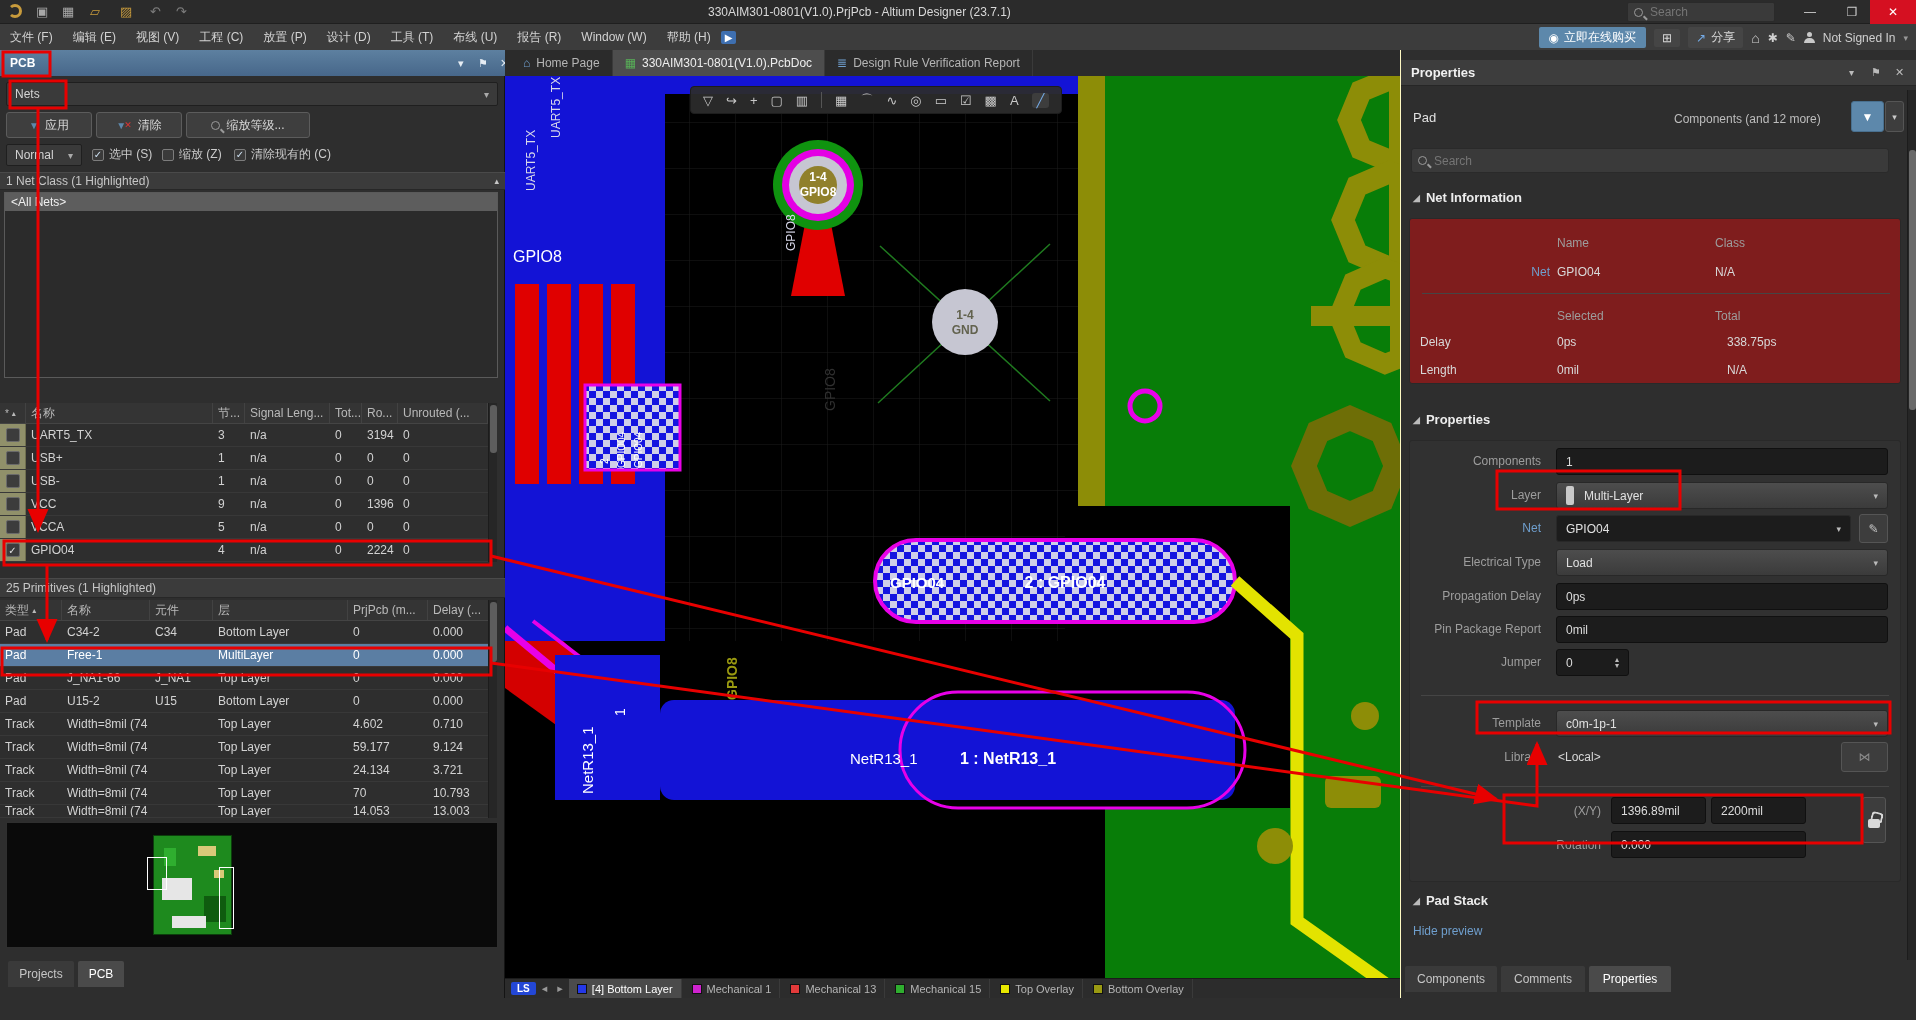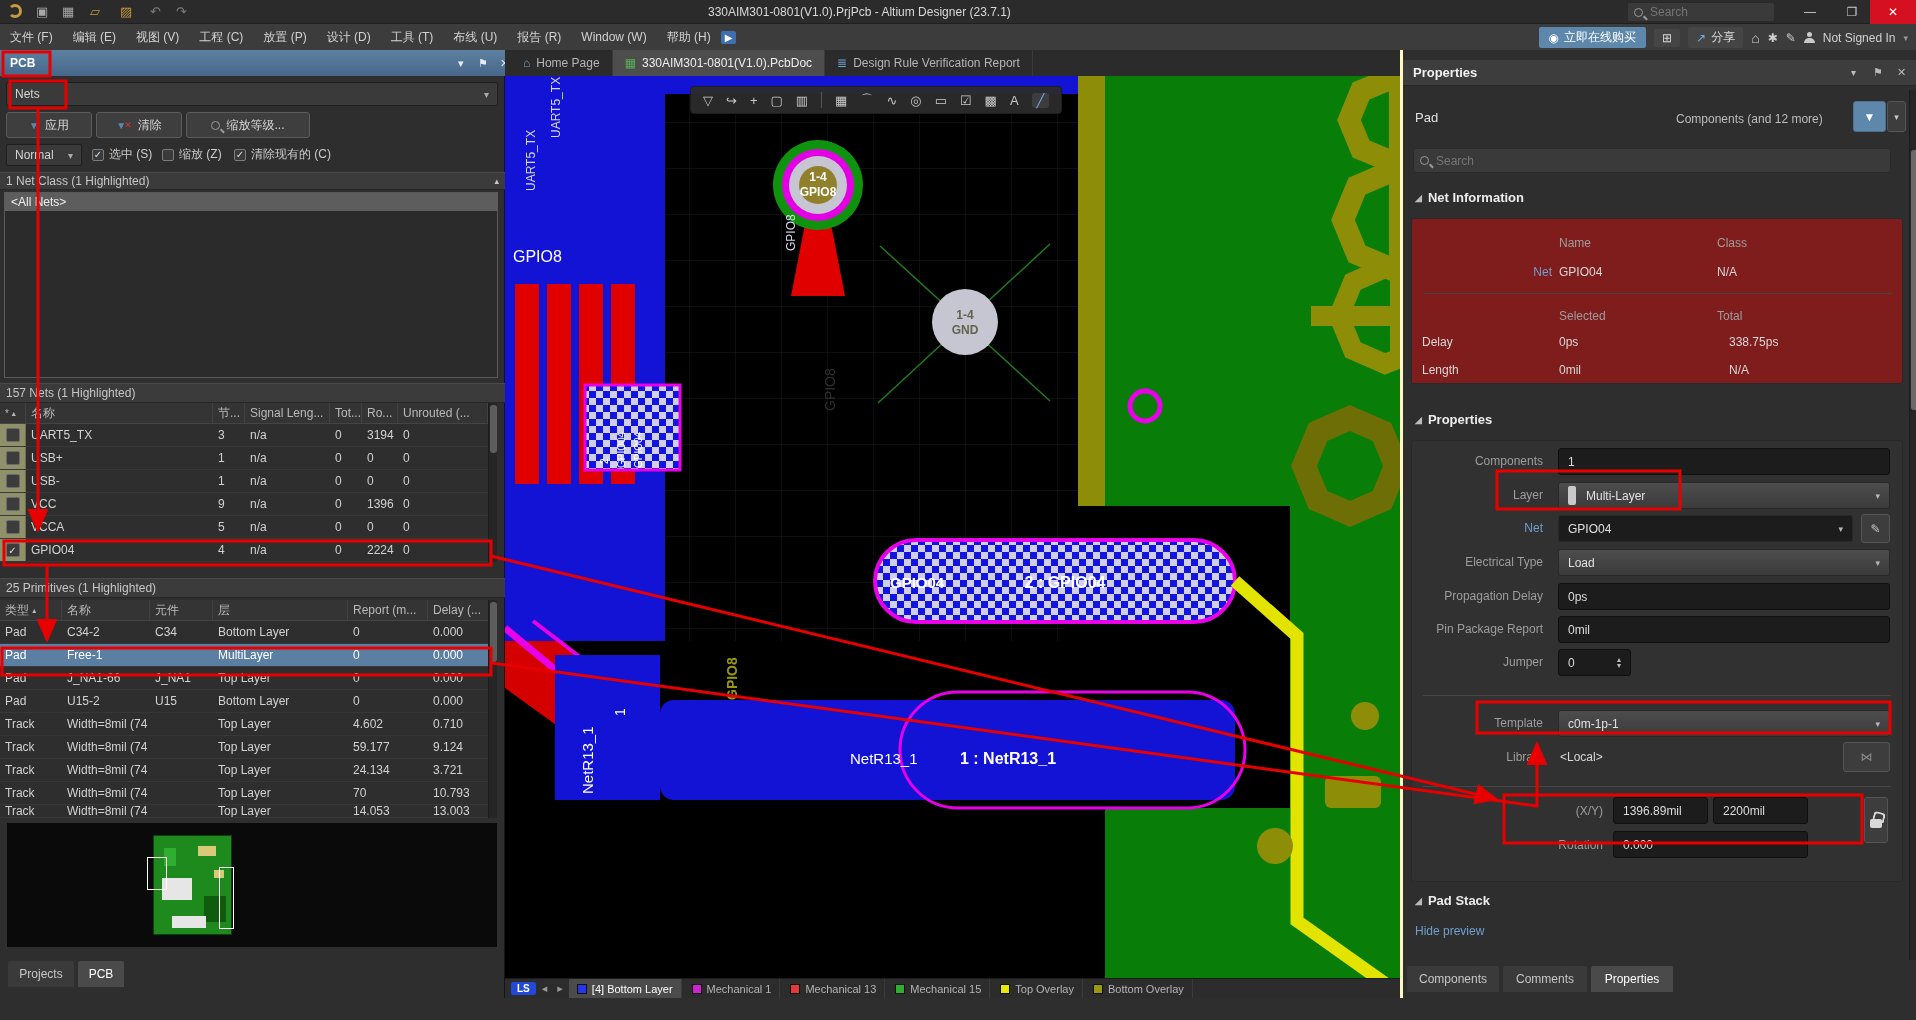--- a/index.html
+++ b/index.html
@@ -47,21 +47,21 @@
   .canvas{left:505px;top:76px;width:895px;height:902px;background:#000;overflow:hidden}
   .ftools{position:absolute;left:185px;top:10px;height:28px;background:rgba(44,44,44,.94);border:1px solid #1d1d1d;border-radius:4px;display:flex;align-items:center;gap:13px;padding:0 12px;color:#c9c9c9;font-size:13px}
   .ftools .sep{width:1px;height:16px;background:#555}
   .ftools .blue-tile{background:#3d3d3d;border-radius:3px;padding:0 5px;color:#74a9e4}
   .lbar{left:505px;top:978px;width:895px;height:20px;background:#2c2c2c;display:flex;align-items:center;gap:2px;border-top:1px solid #1b1b1b;font-size:11px}
   .lsbadge{background:#2347d6;color:#fff;font-weight:bold;padding:1px 6px;border-radius:2px;margin-left:6px;font-size:10px}
   .ltab{display:flex;align-items:center;gap:5px;padding:2px 8px;color:#b5b5b5;border-right:1px solid #3a3a3a;height:100%}
   .ltab.active{background:#4b4b4b;color:#fff}
   .swatch{width:10px;height:10px;border:1px solid #111;flex:none}
   
-  .rpanel{left:1400px;top:50px;width:516px;height:948px;background:#2e2e2e;border-left:3px solid #fef9c3}
+  .rpanel{left:1400px;top:50px;width:516px;height:948px;background:#2e2e2e;border-left:1px solid #fef9c3}
   .rband{left:0;top:10px;width:516px;height:26px;background:#3d3d3d;display:flex;align-items:center;padding:0 10px;color:#f0f0f0;font-weight:bold;font-size:13px;border-bottom:1px solid #262626}
   .sechdr{position:absolute;font-weight:bold;color:#ececec;font-size:13px;display:flex;gap:6px;align-items:center}
   .sechdr .tri{font-size:9px;color:#bbb}
   .group{position:absolute;background:#7f1d1d;border:1px solid #292929;border-radius:3px}
   .lbl{position:absolute;color:#9d9d9d;text-align:right;white-space:nowrap}
   .blu{color:#6f9fce}
   .val{position:absolute;color:#d8d8d8;white-space:nowrap}
   .inp{position:absolute;background:#1c1c1c;border:1px solid #101010;border-radius:3px;color:#dcdcdc;display:flex;align-items:center;padding:0 9px}
   .dsel{position:absolute;background:linear-gradient(#4d4d4d,#3b3b3b);border:1px solid #282828;border-radius:3px;color:#e0e0e0;display:flex;align-items:center;padding:0 9px}
   .dsel .caret{color:#bbb}
@@ -174,23 +174,20 @@
     </div>
 
     <div class="ab shdr" style="left:0;top:122px;width:505px;height:18px">
       <span>1 Net Class (1 Highlighted)</span>
       <span style="margin-left:auto;font-size:9px">▴</span>
     </div>
     <div class="ab" style="left:4px;top:142px;width:494px;height:186px;background:#2b2b2b;border:1px solid #5a5a5a">
       <div style="height:18px;background:#5d5d5d;color:#f0f0f0;display:flex;align-items:center;padding:0 6px">&lt;All Nets&gt;</div>
     </div>
 
-    <div class="ab shdr" style="left:0;top:333px;width:505px;height:20px">
-      <span>157 Nets (1 Highlighted)</span>
-    </div>
     <div class="ab row thead" style="left:0;top:353px;width:497px;height:21px">
       <span class="cell" style="width:26px;font-size:10px"><i style="font-style:normal">*</i>&nbsp;<i style="font-style:normal;font-size:8px">▴</i></span>
       <span class="cell" style="width:187px">名称</span>
       <span class="cell" style="width:32px">节...</span>
       <span class="cell" style="width:85px">Signal Leng...</span>
       <span class="cell" style="width:32px">Tot...</span>
       <span class="cell" style="width:36px">Ro...</span>
       <span class="cell" style="width:90px">Unrouted (...</span>
     </div>
 
@@ -265,21 +262,21 @@
       </div>
 
     <div class="ab shdr" style="left:0;top:528px;width:505px;height:20px">
       <span>25 Primitives (1 Highlighted)</span>
     </div>
     <div class="ab row thead" style="left:0;top:550px;width:497px;height:21px">
       <span class="cell" style="width:62px"><i style="font-style:normal">类型</i>&nbsp;<i style="font-style:normal;font-size:8px">▴</i></span>
       <span class="cell" style="width:88px">名称</span>
       <span class="cell" style="width:63px">元件</span>
       <span class="cell" style="width:135px">层</span>
-      <span class="cell" style="width:80px">Report (m...</span>
+      <span class="cell" style="width:80px">PrjPcb (m...</span>
       <span class="cell" style="width:69px">Delay (...</span>
     </div>
     <div class="trow" style="top:571px">
       <span class="cell" style="width:62px">Pad</span>
         <span class="cell" style="width:88px">C34-2</span>
         <span class="cell" style="width:63px">C34</span>
         <span class="cell" style="width:135px">Bottom Layer</span>
         <span class="cell" style="width:80px">0</span>
         <span class="cell" style="width:69px">0.000</span>
     </div>

